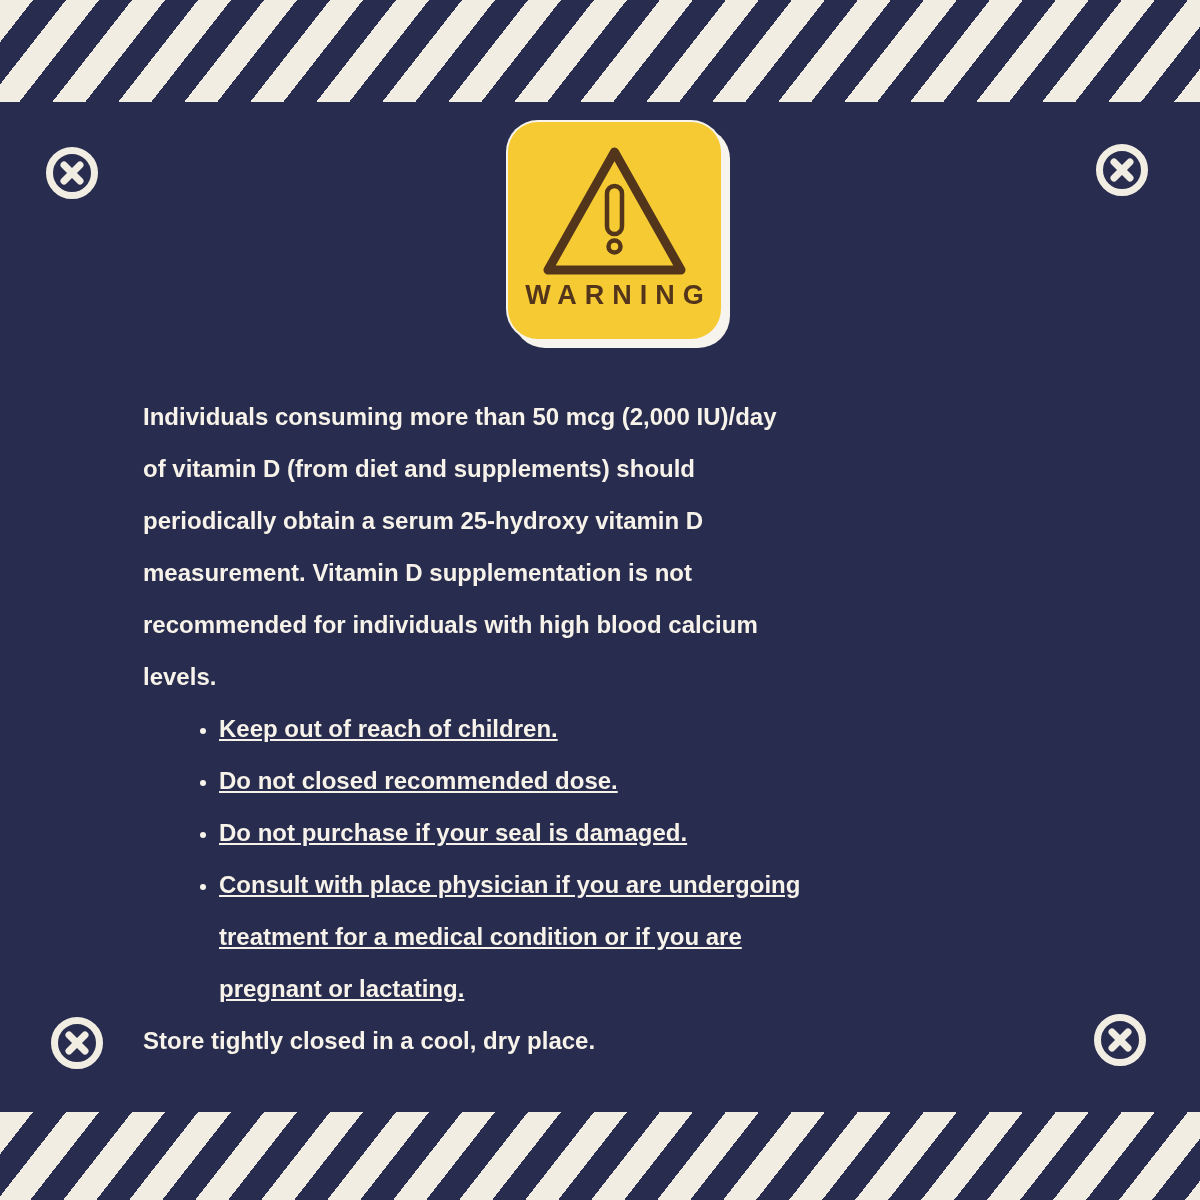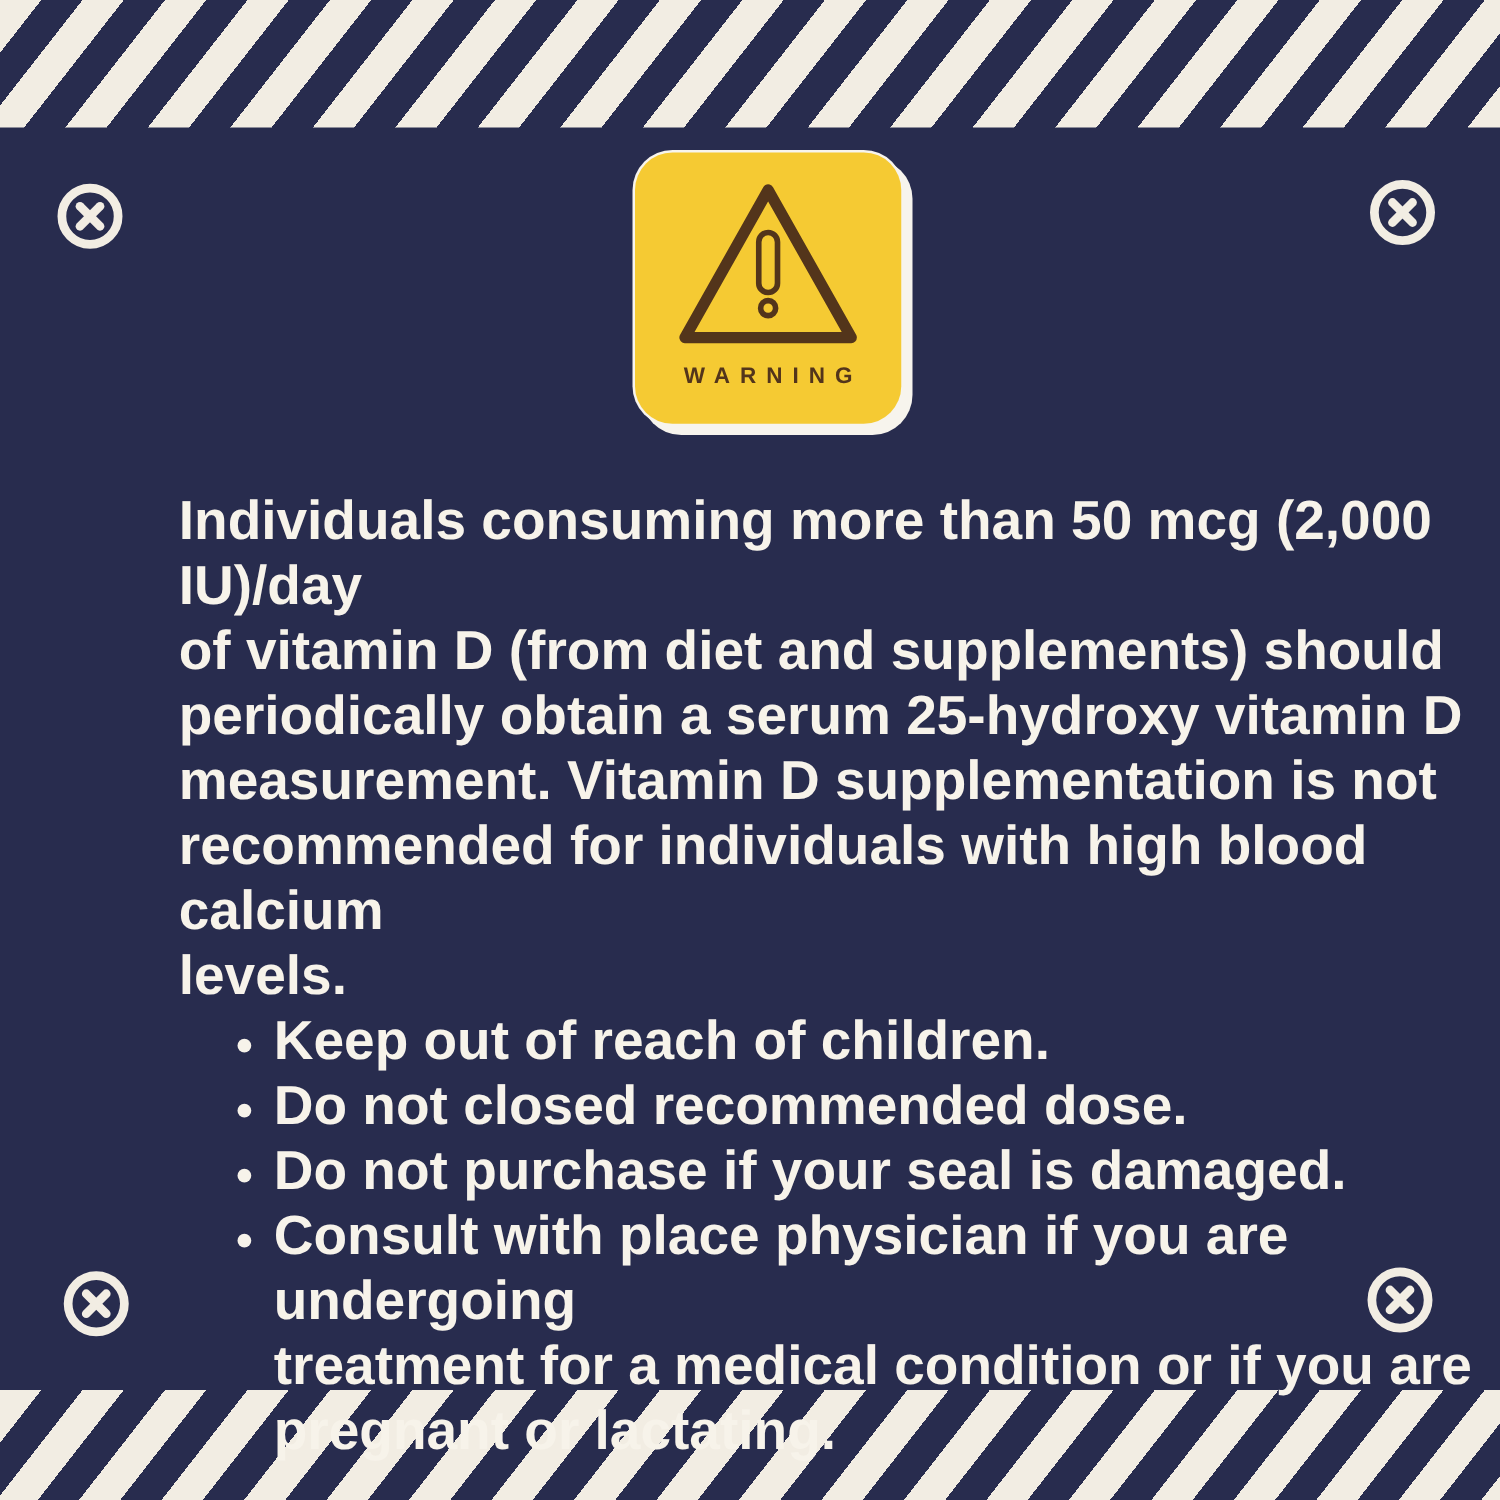--- a/index.html
+++ b/index.html
@@ -38,44 +38,44 @@
     width: 213px; height: 217px;
     background: #F5CA33;
     border-radius: 30px;
     box-shadow: 0 0 0 2px #F7F4ED, 7px 7px 0 2px #F7F4ED;
   }
   .badge svg.tri { position: absolute; left: 0; top: 0; width: 213px; height: 217px; }
   .badge .badge-label {
     position: absolute;
     left: 0; right: 0; bottom: 28px;
     text-align: center;
-    font-size: 18px;
+    font-size: 27px;
     font-weight: bold;
     letter-spacing: 8px;
     padding-left: 8px; 
     color: #53351B;
   }
 
   
   .content {
     position: absolute;
     left: 143px; top: 391px;
     width: 1050px;
     color: #F7F3EA;
-    font-size: 44px;
+    font-size: 24px;
     font-weight: bold;
     line-height: 52px;
   }
   .content p { margin: 0; white-space: pre-line; }
   .content ul {
     margin: 0;
     padding-left: 76px;
     list-style: disc outside;
   }
-  .content li { white-space: pre-line; }
+  .content li { white-space: pre-line; text-decoration: underline; }
   .content li::marker { color: #F7F3EA; font-size: 0.85em; }
 </style>
 </head>
 <body>
 
 <div class="stripe-band top"></div>
 <div class="stripe-band bottom"></div>
 
 <div class="corner-x tl">
   <svg viewBox="0 0 54 54" fill="none">
@@ -123,13 +123,14 @@
 recommended for individuals with high blood calcium
 levels.</p>
   <ul>
     <li>Keep out of reach of children.</li>
     <li>Do not closed recommended dose.</li>
     <li>Do not purchase if your seal is damaged.</li>
     <li>Consult with place physician if you are undergoing
 treatment for a medical condition or if you are
 pregnant or lactating.</li>
   </ul>
+  <p>Store tightly closed in a cool, dry place.</p>
 </div>
 
 </body></html>

